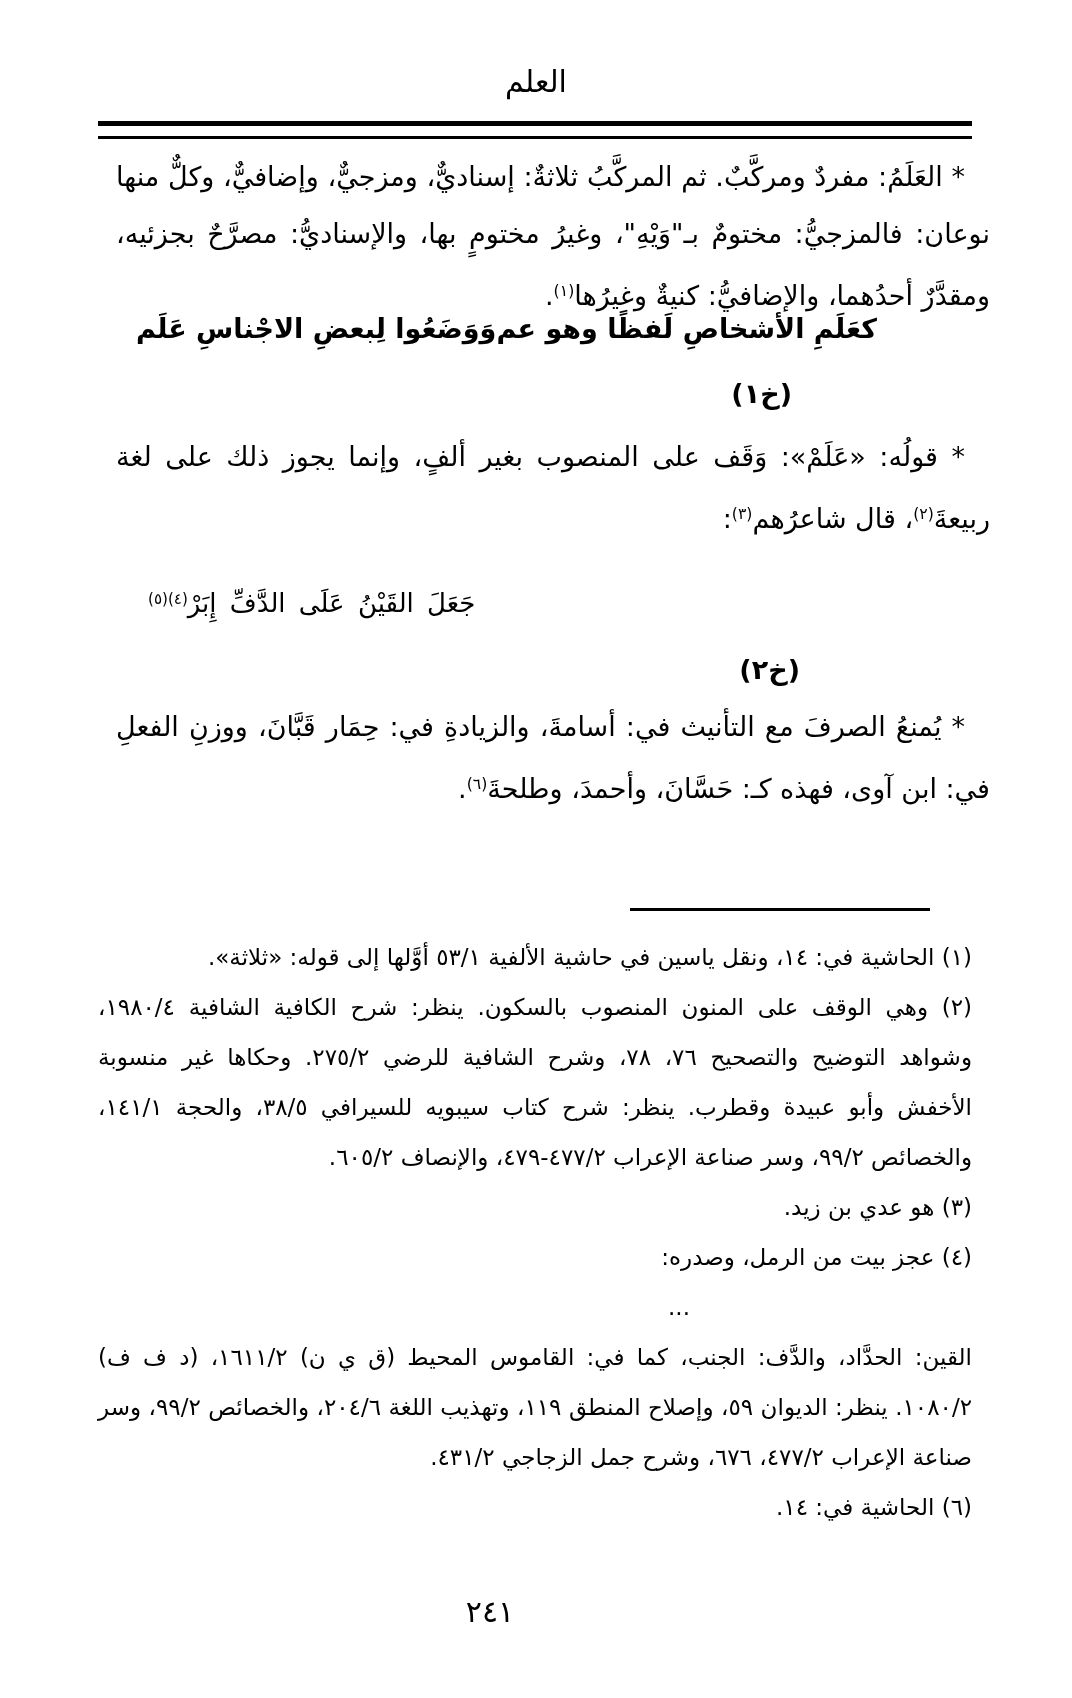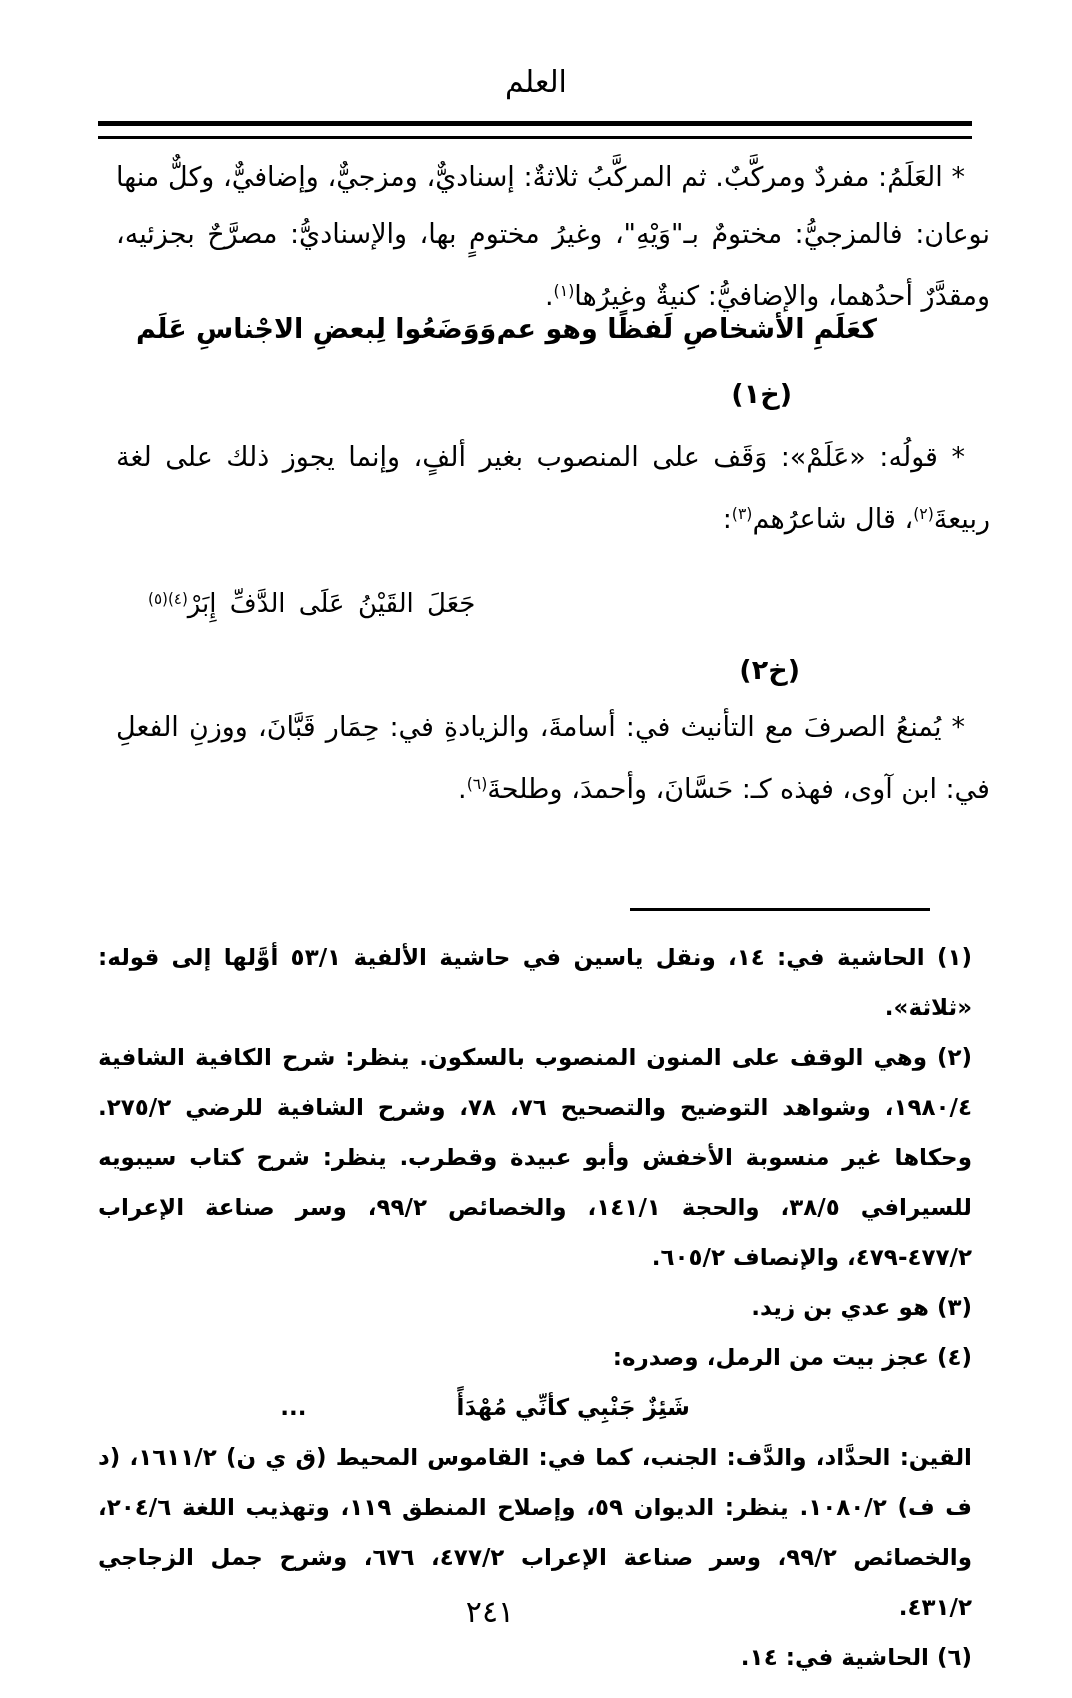--- a/index.html
+++ b/index.html
@@ -68,21 +68,20 @@
   .footnote-separator {
     top: 908px; right: 142px;
     width: 300px; height: 3px;
     background: #000;
   }
 
   .footnotes {
     top: 932px; left: 98px; width: 874px;
     font-size: 23px;
     line-height: 50px;
-    font-weight: bold;
   }
   .footnote { text-align: justify; }
   .fn-verse-row {
     display: flex;
     justify-content: flex-start;
     gap: 150px;
     padding-right: 282px;
     line-height: 50px;
     white-space: nowrap;
   }
@@ -126,21 +125,20 @@
 
   <div class="abs footnote-separator"></div>
 
   <div class="abs footnotes">
     <div class="footnote">(١) الحاشية في: ١٤، ونقل ياسين في حاشية الألفية ٥٣/١ أوَّلها إلى قوله: «ثلاثة».</div>
     <div class="footnote">(٢) وهي الوقف على المنون المنصوب بالسكون. ينظر: شرح الكافية الشافية ١٩٨٠/٤، وشواهد التوضيح والتصحيح ٧٦، ٧٨، وشرح الشافية للرضي ٢٧٥/٢. وحكاها غير منسوبة الأخفش وأبو عبيدة وقطرب. ينظر: شرح كتاب سيبويه للسيرافي ٣٨/٥، والحجة ١٤١/١، والخصائص ٩٩/٢، وسر صناعة الإعراب ٤٧٧/٢-٤٧٩، والإنصاف ٦٠٥/٢.</div>
     <div class="footnote">(٣) هو عدي بن زيد.</div>
     <div class="footnote">
       <div>(٤) عجز بيت من الرمل، وصدره:</div>
       <div class="fn-verse-row">
-        <span>شَئِزٌ جَنْبِي كأنِّي مُهْدَأً</span>
         <span>...</span>
       </div>
       <div>القين: الحدَّاد، والدَّف: الجنب، كما في: القاموس المحيط (ق ي ن) ١٦١١/٢، (د ف ف) ١٠٨٠/٢. ينظر: الديوان ٥٩، وإصلاح المنطق ١١٩، وتهذيب اللغة ٢٠٤/٦، والخصائص ٩٩/٢، وسر صناعة الإعراب ٤٧٧/٢، ٦٧٦، وشرح جمل الزجاجي ٤٣١/٢.</div>
     </div>
     <div class="footnote">(٦) الحاشية في: ١٤.</div>
   </div>
 
   <div class="abs page-number">٢٤١</div>
 
 </div>

